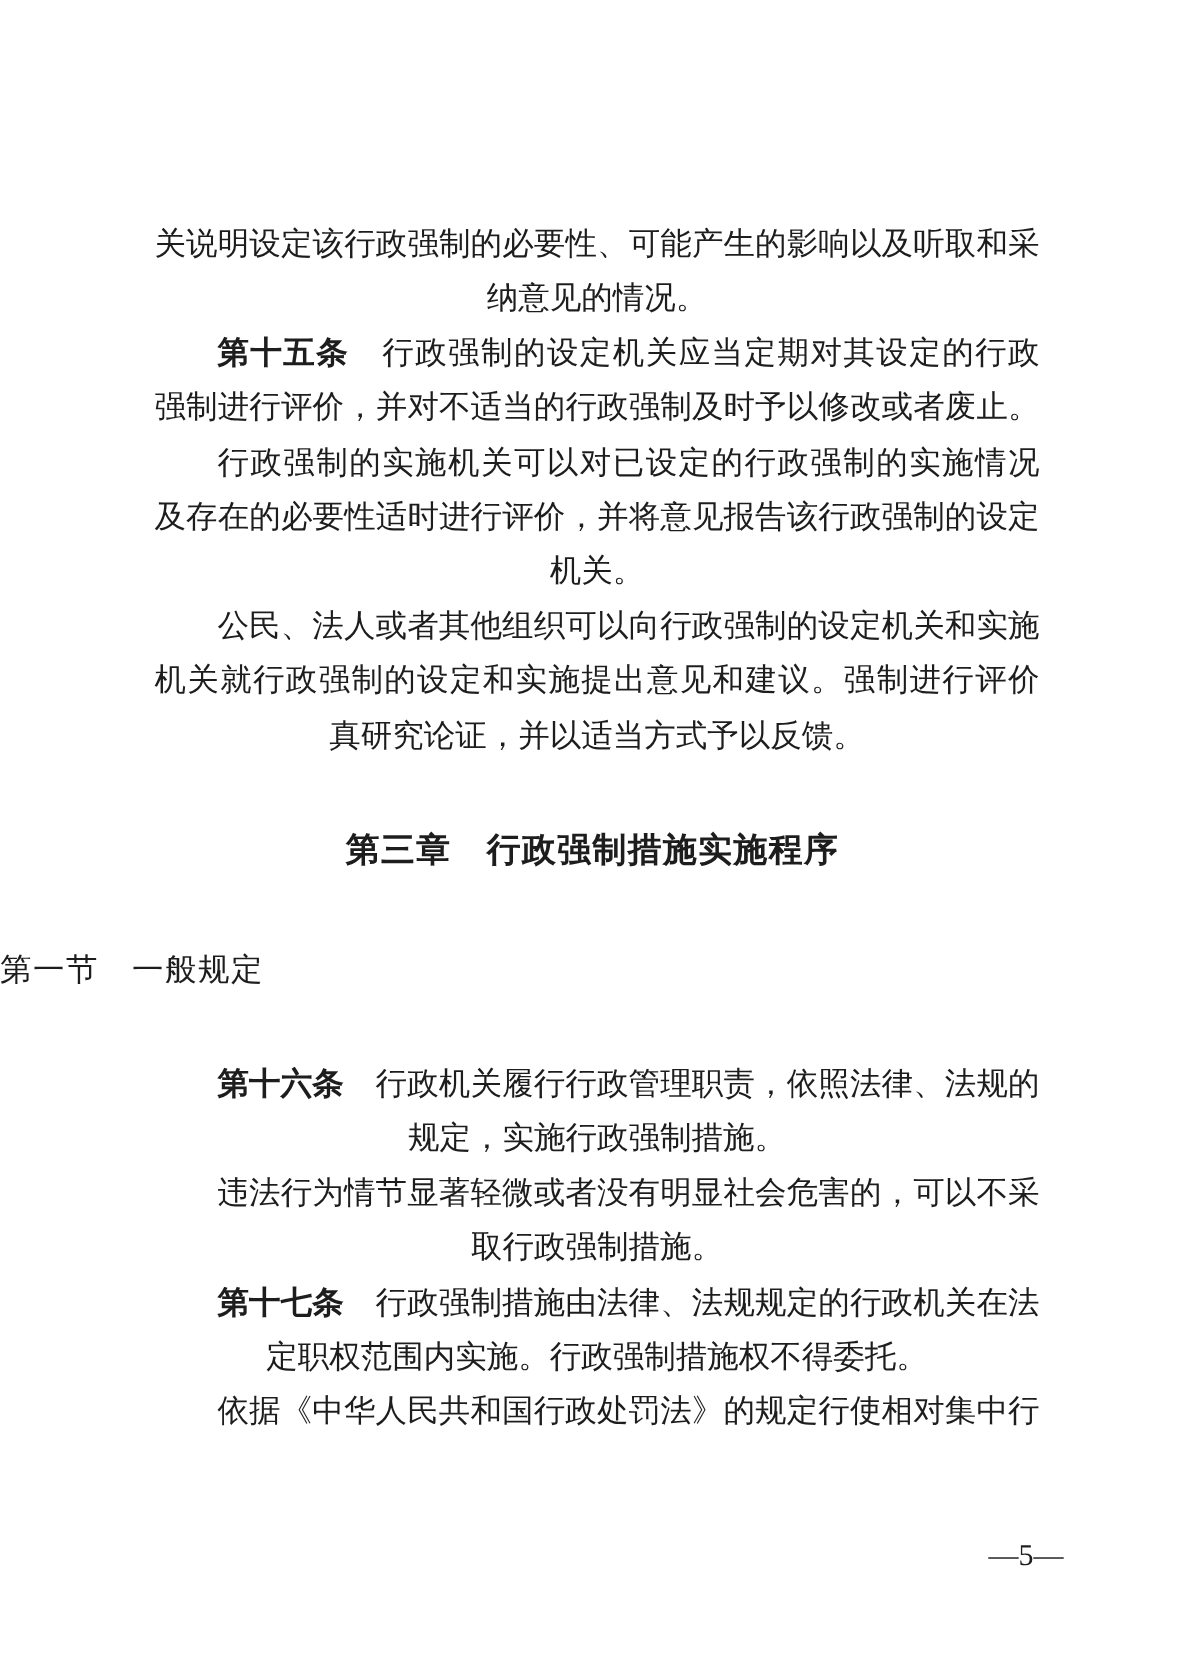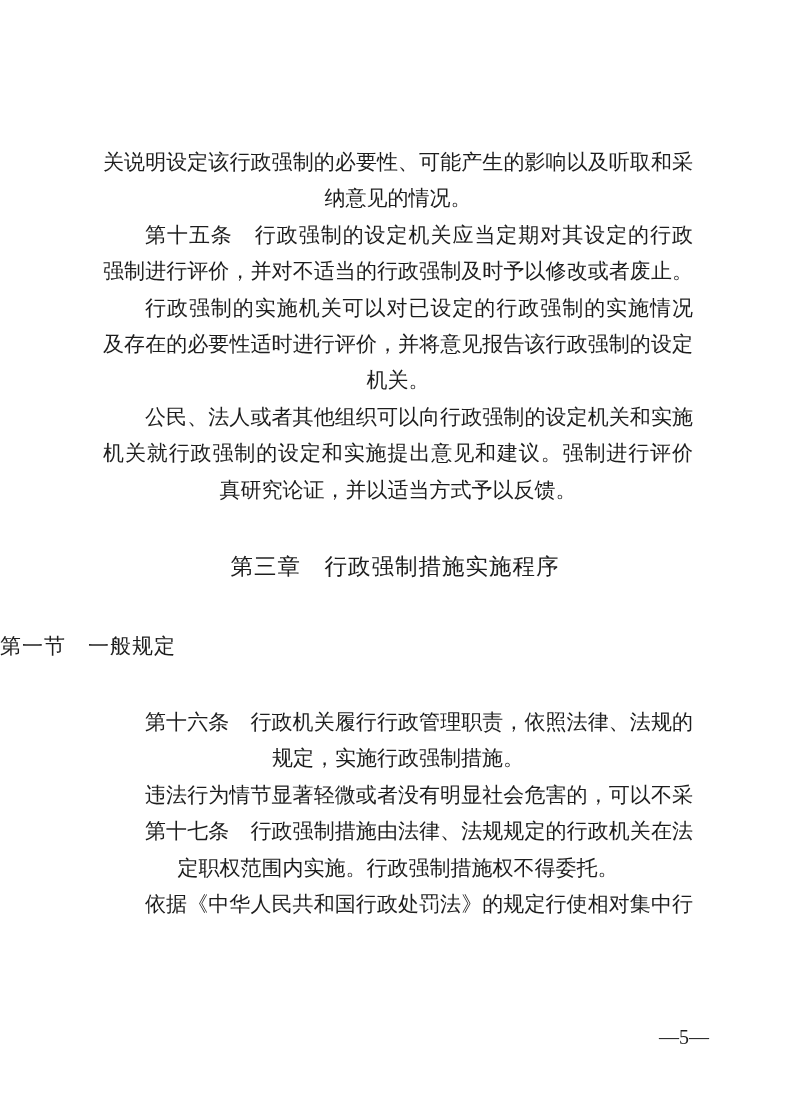--- a/index.html
+++ b/index.html
@@ -25,30 +25,30 @@
     line-height:36.4px;
     height:36.4px;
     text-align:center;
   }
   .just {
     text-align:justify;
     text-align-last:justify;
   }
   .indent { text-indent:2em; }
   .lead {
-    font-weight:normal;
+    font-weight:bold;
     font-family:"Liberation Sans","DejaVu Sans",sans-serif;
   }
   .chapter-heading {
     position:absolute;
     left:0; top:549px;
     width:790px;
     text-align:center;
     font-size:22.5px;
-    font-weight:normal;
+    font-weight:bold;
     font-family:"Liberation Sans","DejaVu Sans",sans-serif;
     line-height:36px;
     letter-spacing:1px;
   }
   .section-heading {
     position:absolute;
     left:0; top:628px;
     width:790px;
     text-align:left;
     font-size:21px;
@@ -82,20 +82,21 @@
   </div>
 
   <div class="chapter-heading">第三章　行政强制措施实施程序</div>
 
   <div class="section-heading">第一节　一般规定</div>
 
   <div class="body-block block-2">
     <div class="line indent just"><b class="lead">第十六条</b><span>　行政机关履行行政管理职责，依照法律、法规的</span></div>
     <div class="line">规定，实施行政强制措施。</div>
     <div class="line indent just">违法行为情节显著轻微或者没有明显社会危害的，可以不采</div>
+    <div class="line">取行政强制措施。</div>
     <div class="line indent just"><b class="lead">第十七条</b><span>　行政强制措施由法律、法规规定的行政机关在法</span></div>
     <div class="line">定职权范围内实施。行政强制措施权不得委托。</div>
     <div class="line indent just">依据《中华人民共和国行政处罚法》的规定行使相对集中行</div>
   </div>
 
   <div class="page-footer">—5—</div>
 
 </div>
 
 </body></html>

